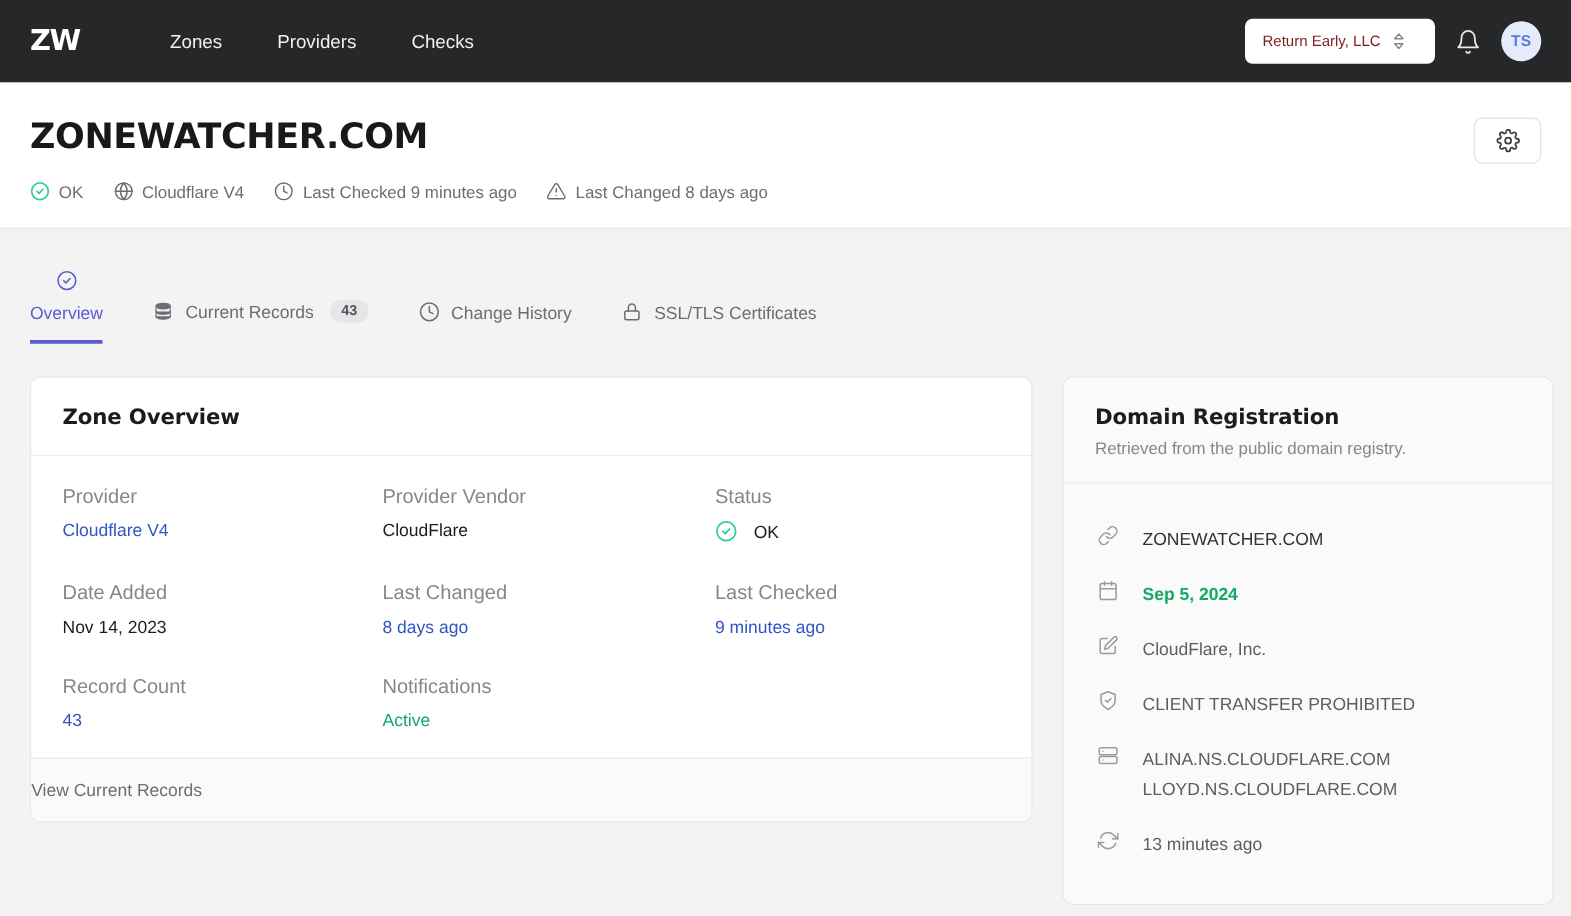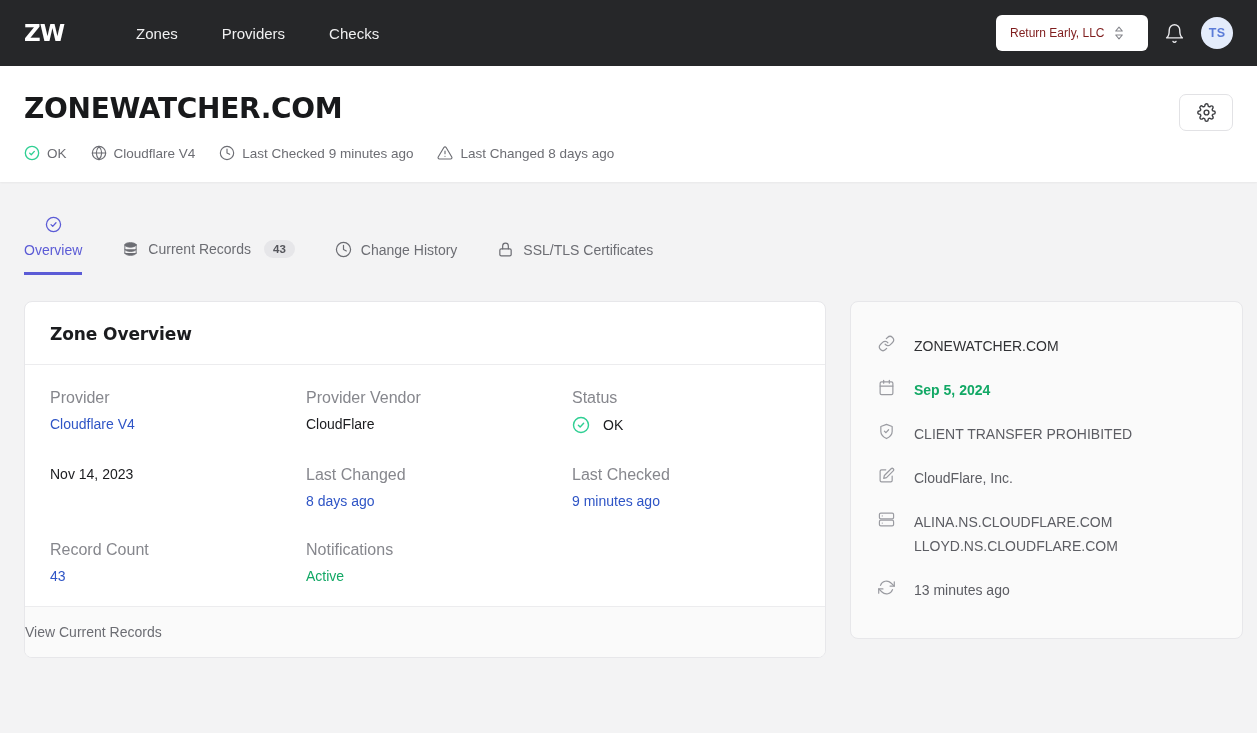--- a/index.html
+++ b/index.html
@@ -371,20 +371,21 @@
                 <svg width="18" height="18" viewBox="0 0 24 24" fill="none" stroke="#2fcf93" stroke-width="1.9" stroke-linecap="round" stroke-linejoin="round">
                   <circle cx="12" cy="12" r="10"></circle>
                     <path d="M8.5 12.2l2.4 2.4 4.6-5"></path>
                 </svg>
               </span>
               <span class="field-value">OK</span>
             </div>
           </div>
 
           <div>
+            <div class="field-label">Date Added</div>
             <div class="field-value">Nov 14, 2023</div>
           </div>
 
           <div>
             <div class="field-label">Last Changed</div>
             <div class="field-value link">8 days ago</div>
           </div>
 
           <div>
             <div class="field-label">Last Checked</div>
@@ -403,20 +404,24 @@
           </div>
 
         </div>
       </div>
       <div class="card-footer">View Current Records</div>
     </div>
   </div>
 
   <div class="col-right">
     <div class="card soft">
+      <div class="card-head">
+        <div class="card-title">Domain Registration</div>
+        <div class="card-sub">Retrieved from the public domain registry.</div>
+      </div>
       <div class="reg-body">
 
         <div class="reg-row">
           <span class="reg-icon">
             <svg width="17" height="17" viewBox="0 0 24 24" fill="none" stroke="#9a9ba1" stroke-width="1.7" stroke-linecap="round" stroke-linejoin="round">
               <path d="M10 13a5 5 0 0 0 7.54.54l3-3a5 5 0 0 0-7.07-7.07l-1.72 1.71"></path>
               <path d="M14 11a5 5 0 0 0-7.54-.54l-3 3a5 5 0 0 0 7.07 7.07l1.71-1.71"></path>
             </svg>
           </span>
           <span class="reg-text">ZONEWATCHER.COM</span>
@@ -430,35 +435,35 @@
                 <line x1="8" y1="2" x2="8" y2="6"></line>
               <line x1="3" y1="10" x2="21" y2="10"></line>
             </svg>
           </span>
           <span class="reg-text green">Sep 5, 2024</span>
         </div>
 
         <div class="reg-row">
           <span class="reg-icon">
             <svg width="17" height="17" viewBox="0 0 24 24" fill="none" stroke="#9a9ba1" stroke-width="1.7" stroke-linecap="round" stroke-linejoin="round">
+              <path d="M11 4H5a2 2 0 0 0-2 2v13a2 2 0 0 0 2 2h13a2 2 0 0 0 2-2v-6"></path>
+              <path d="M18.5 2.5a2.12 2.12 0 0 1 3 3L12 15l-4 1 1-4 9.5-9.5z"></path>
+            </svg>
+          </span>
+          <span class="reg-text muted">CloudFlare, Inc.</span>
+        </div>
+
+        <div class="reg-row">
+          <span class="reg-icon">
+            <svg width="17" height="17" viewBox="0 0 24 24" fill="none" stroke="#9a9ba1" stroke-width="1.7" stroke-linecap="round" stroke-linejoin="round">
               <path d="M12 22s8-4 8-10V5l-8-3-8 3v7c0 6 8 10 8 10z"></path>
               <polyline points="9 11.5 11.2 13.7 15 9.5"></polyline>
             </svg>
           </span>
           <span class="reg-text muted">CLIENT TRANSFER PROHIBITED</span>
-        </div>
-
-        <div class="reg-row">
-          <span class="reg-icon">
-            <svg width="17" height="17" viewBox="0 0 24 24" fill="none" stroke="#9a9ba1" stroke-width="1.7" stroke-linecap="round" stroke-linejoin="round">
-              <path d="M11 4H5a2 2 0 0 0-2 2v13a2 2 0 0 0 2 2h13a2 2 0 0 0 2-2v-6"></path>
-              <path d="M18.5 2.5a2.12 2.12 0 0 1 3 3L12 15l-4 1 1-4 9.5-9.5z"></path>
-            </svg>
-          </span>
-          <span class="reg-text muted">CloudFlare, Inc.</span>
         </div>
 
         <div class="reg-row">
           <span class="reg-icon">
             <svg width="17" height="17" viewBox="0 0 24 24" fill="none" stroke="#9a9ba1" stroke-width="1.7" stroke-linecap="round" stroke-linejoin="round">
               <rect x="2" y="3" width="20" height="8" rx="2"></rect>
               <rect x="2" y="13" width="20" height="8" rx="2"></rect>
               <line x1="6" y1="7" x2="6.01" y2="7"></line>
                 <line x1="6" y1="17" x2="6.01" y2="17"></line>
             </svg>

